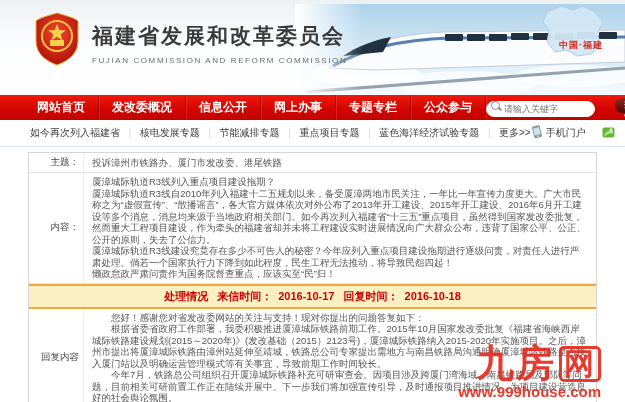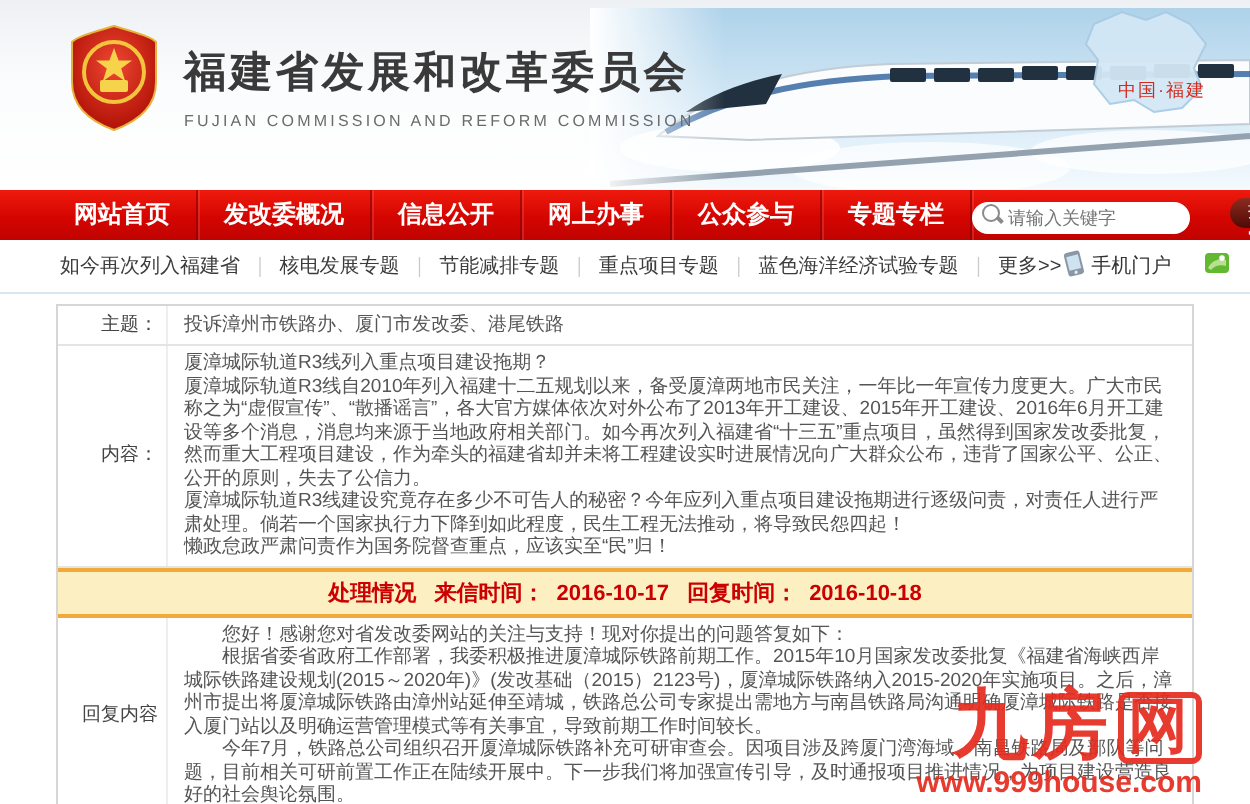--- a/index.html
+++ b/index.html
@@ -6,21 +6,21 @@
   body{font-family:"Liberation Sans","DejaVu Sans",sans-serif;background:#ffffff;}
   .page{position:relative;width:625px;height:402px;overflow:hidden;background:#fff;}
 
   
   .hdr{position:relative;height:95px;background:linear-gradient(180deg,#eef1f4 0%,#fbfcfd 45%,#ffffff 100%);overflow:hidden;}
   .emblem{position:absolute;left:34px;top:12px;width:46px;height:54px;}
   .org{position:absolute;left:92px;top:22px;}
   .org-title{font-size:21px;font-weight:bold;color:#3a3a3a;letter-spacing:2px;white-space:nowrap;}
   .org-sub{margin-top:6px;font-size:8px;color:#6b6b6b;letter-spacing:1.6px;white-space:nowrap;}
   .scene{position:absolute;right:0;top:4px;width:330px;height:91px;}
-  .region{position:absolute;right:22px;top:35px;font-size:9px;font-weight:normal;color:#d32a1e;letter-spacing:1px;z-index:3;}
+  .region{position:absolute;right:22px;top:35px;font-size:9px;font-weight:bold;color:#d32a1e;letter-spacing:1px;z-index:3;}
 
   
   .mainnav{height:25px;background:linear-gradient(180deg,#ef1a0d 0%,#d40500 55%,#c00300 100%);display:flex;align-items:center;padding:0 8px 0 24px;position:relative;}
   .nav-item{color:#fff;font-size:12px;font-weight:bold;text-decoration:none;padding:0 13px;line-height:25px;border-right:1px solid rgba(120,0,0,.55);box-shadow:1px 0 0 rgba(255,120,120,.25);cursor:pointer;white-space:nowrap;}
   .searchbox{margin-left:auto;display:flex;align-items:flex-start;gap:20px;}
   .searchwrap{position:relative;}
   .search-input{width:86px;height:14px;border:1px solid #fff;border-radius:8px;padding:0 4px 0 17px;font-size:9px;color:#444;outline:none;}
   .mag{position:absolute;left:5px;top:3px;width:7px;height:7px;border:1.5px solid #8a8a8a;border-radius:50%;}
   .mag:after{content:"";position:absolute;left:6px;top:6px;width:4px;height:1.5px;background:#8a8a8a;transform:rotate(45deg);}
   .btn-search{height:15px;border:none;border-radius:8px;background:linear-gradient(180deg,#8d2b20,#4e0a05);color:#fff;font-size:9px;padding:0 9px;cursor:pointer;}
@@ -110,22 +110,22 @@
       <div class="org-title">福建省发展和改革委员会</div>
       <div class="org-sub">FUJIAN COMMISSION AND REFORM COMMISSION</div>
     </div>
   </div>
 
   <div class="mainnav">
     <a class="nav-item">网站首页</a>
     <a class="nav-item">发改委概况</a>
     <a class="nav-item">信息公开</a>
     <a class="nav-item">网上办事</a>
+    <a class="nav-item">专题专栏</a>
     <a class="nav-item">公众参与</a>
-    <a class="nav-item">专题专栏</a>
     <div class="searchbox">
       <span class="searchwrap">
         <span class="mag"></span>
         <input class="search-input" type="text" placeholder="请输入关键字" style="">
       </span>
       <button class="btn-search">搜索</button>
 
     </div>
   </div>
 

